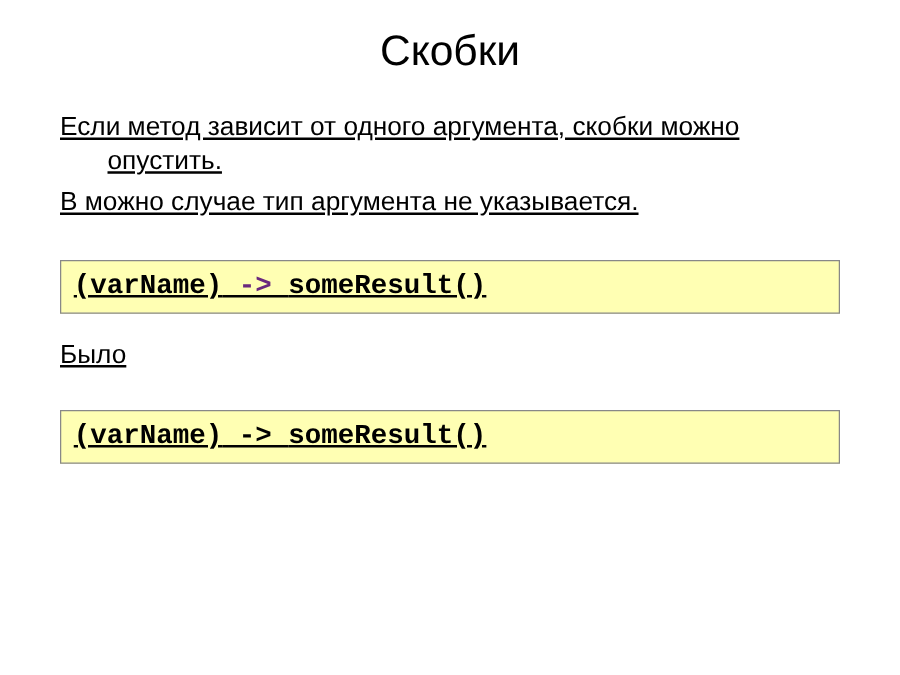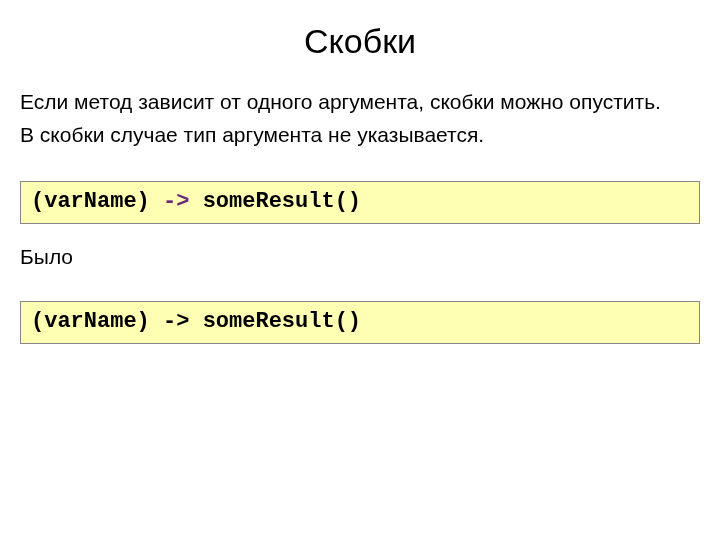--- a/index.html
+++ b/index.html
@@ -18,23 +18,24 @@
     box-sizing: border-box;
   }
   .title {
     text-align: center;
     font-size: 34px;
     font-weight: normal;
     padding-top: 22px;
     padding-bottom: 28px;
   }
   .body {
-    padding: 0 20px;
+    padding: 0 48px;
     font-size: 21px;
     line-height: 1.28;
+    text-decoration: underline;
   }
   .para {
     margin-bottom: 6px;
   }
   .para.indent-hang {
     padding-left: 38px;
     text-indent: -38px;
   }
   .spacer-sm { height: 22px; }
   .spacer-md { height: 20px; }
@@ -53,21 +54,21 @@
 </head>
 <body>
 
 <div class="slide">
 
   <div class="title">Скобки</div>
 
   <div class="body">
 
     <div class="para indent-hang">Если метод зависит от одного аргумента, скобки можно опустить.</div>
-    <div class="para">В скобки случае тип аргумента не указывается.</div>
+    <div class="para">В можно случае тип аргумента не указывается.</div>
 
     <div class="spacer-sm"></div>
 
 
     <div class="codebox">
       <span class="tok-normal">(varName)</span><span class="tok-kw"> -&gt; </span><span class="tok-normal">someResult()</span>
     </div>
 
     <div class="spacer-md"></div>
 

